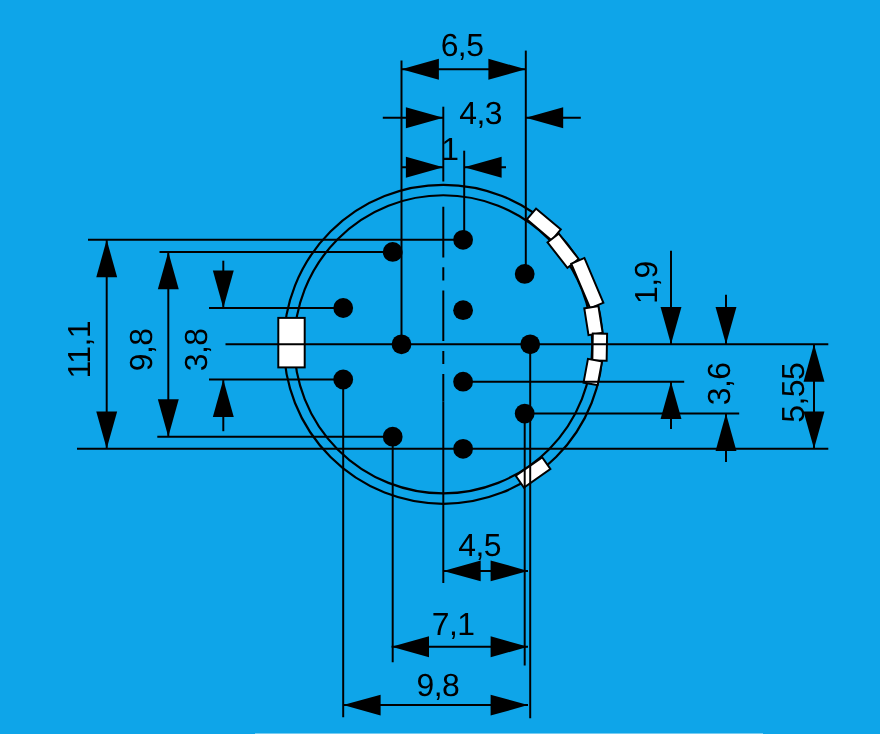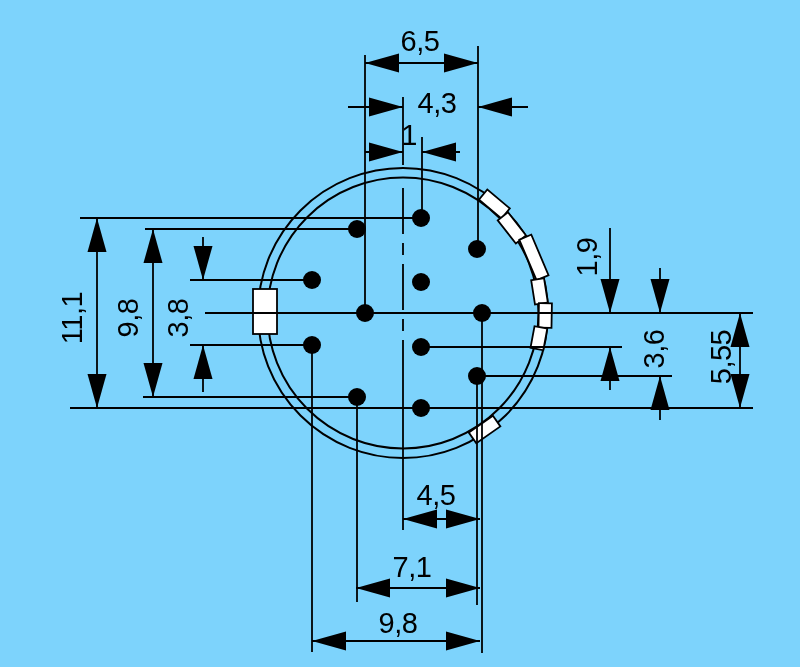--- a/index.html
+++ b/index.html
@@ -1,16 +1,16 @@
 <!DOCTYPE html>
 <html><head>
 <meta charset="utf-8">
 <style>
   html,body{margin:0;padding:0;background:#ffffff;}
-  .stage{width:800px;height:667px;background:#7dd3fc;position:relative;overflow:hidden;}
+  .stage{width:800px;height:667px;background:#0ea5e9;position:relative;overflow:hidden;}
   svg{display:block;}
   .ln{fill:none;stroke:#000;stroke-width:2;}
   .seg{fill:#fff;stroke:#000;stroke-width:1.8;}
   .dl{stroke:#000;stroke-width:1.8;fill:none;}
   .ah{fill:#000;stroke:none;}
   .pin{fill:#000;stroke:none;}
   .dim{font-family:"Liberation Sans","DejaVu Sans",sans-serif;font-size:29px;fill:#000;
        text-anchor:middle;letter-spacing:-0.5px;}
 </style>
 </head>

